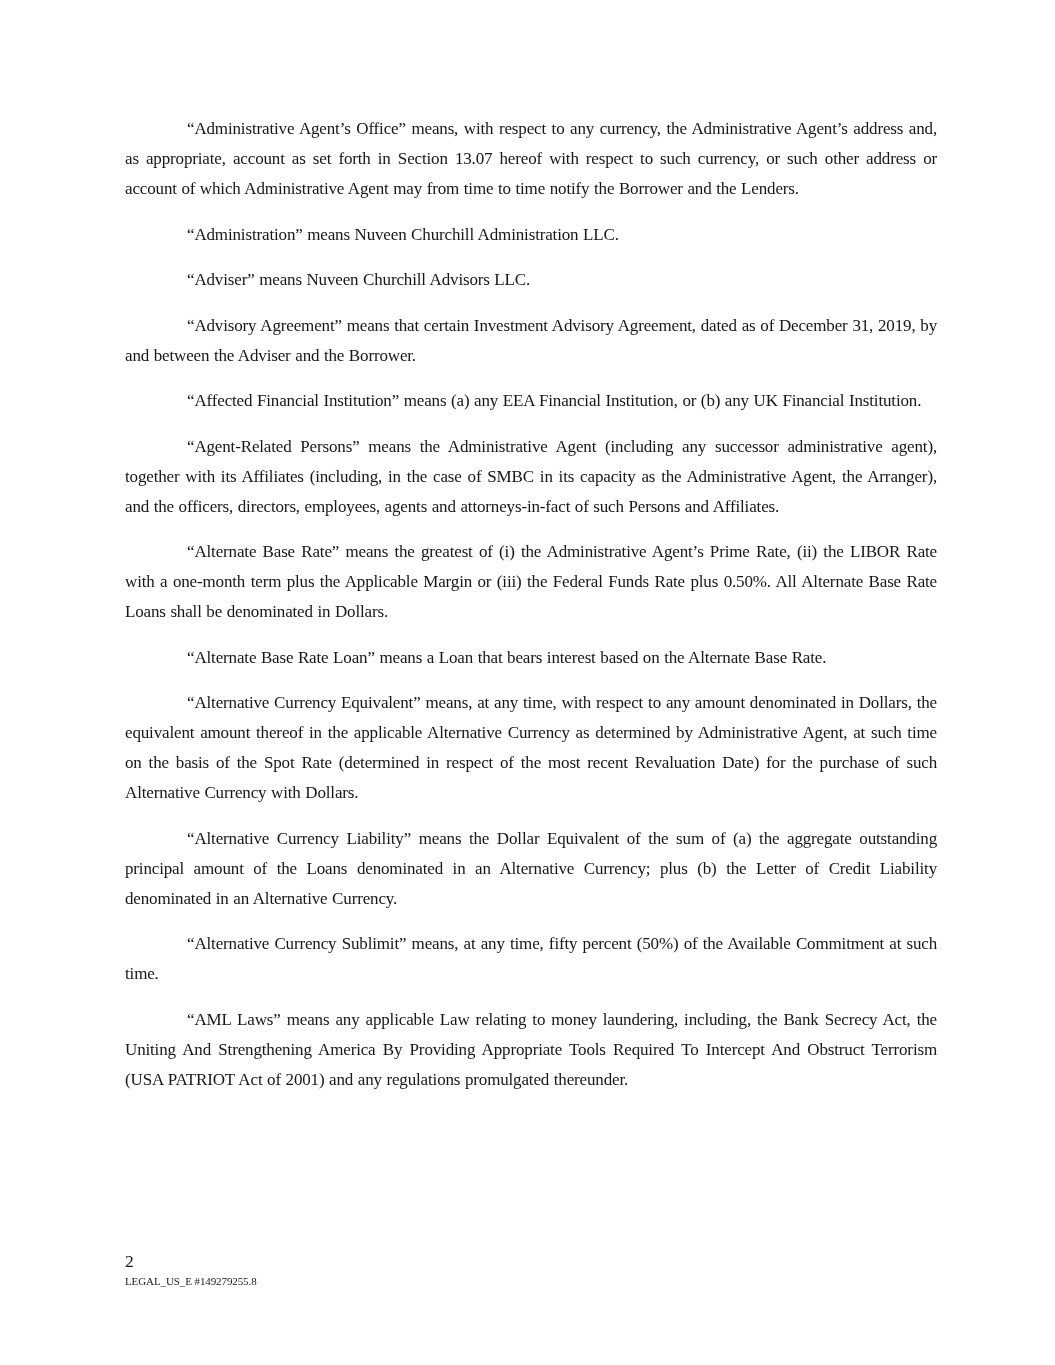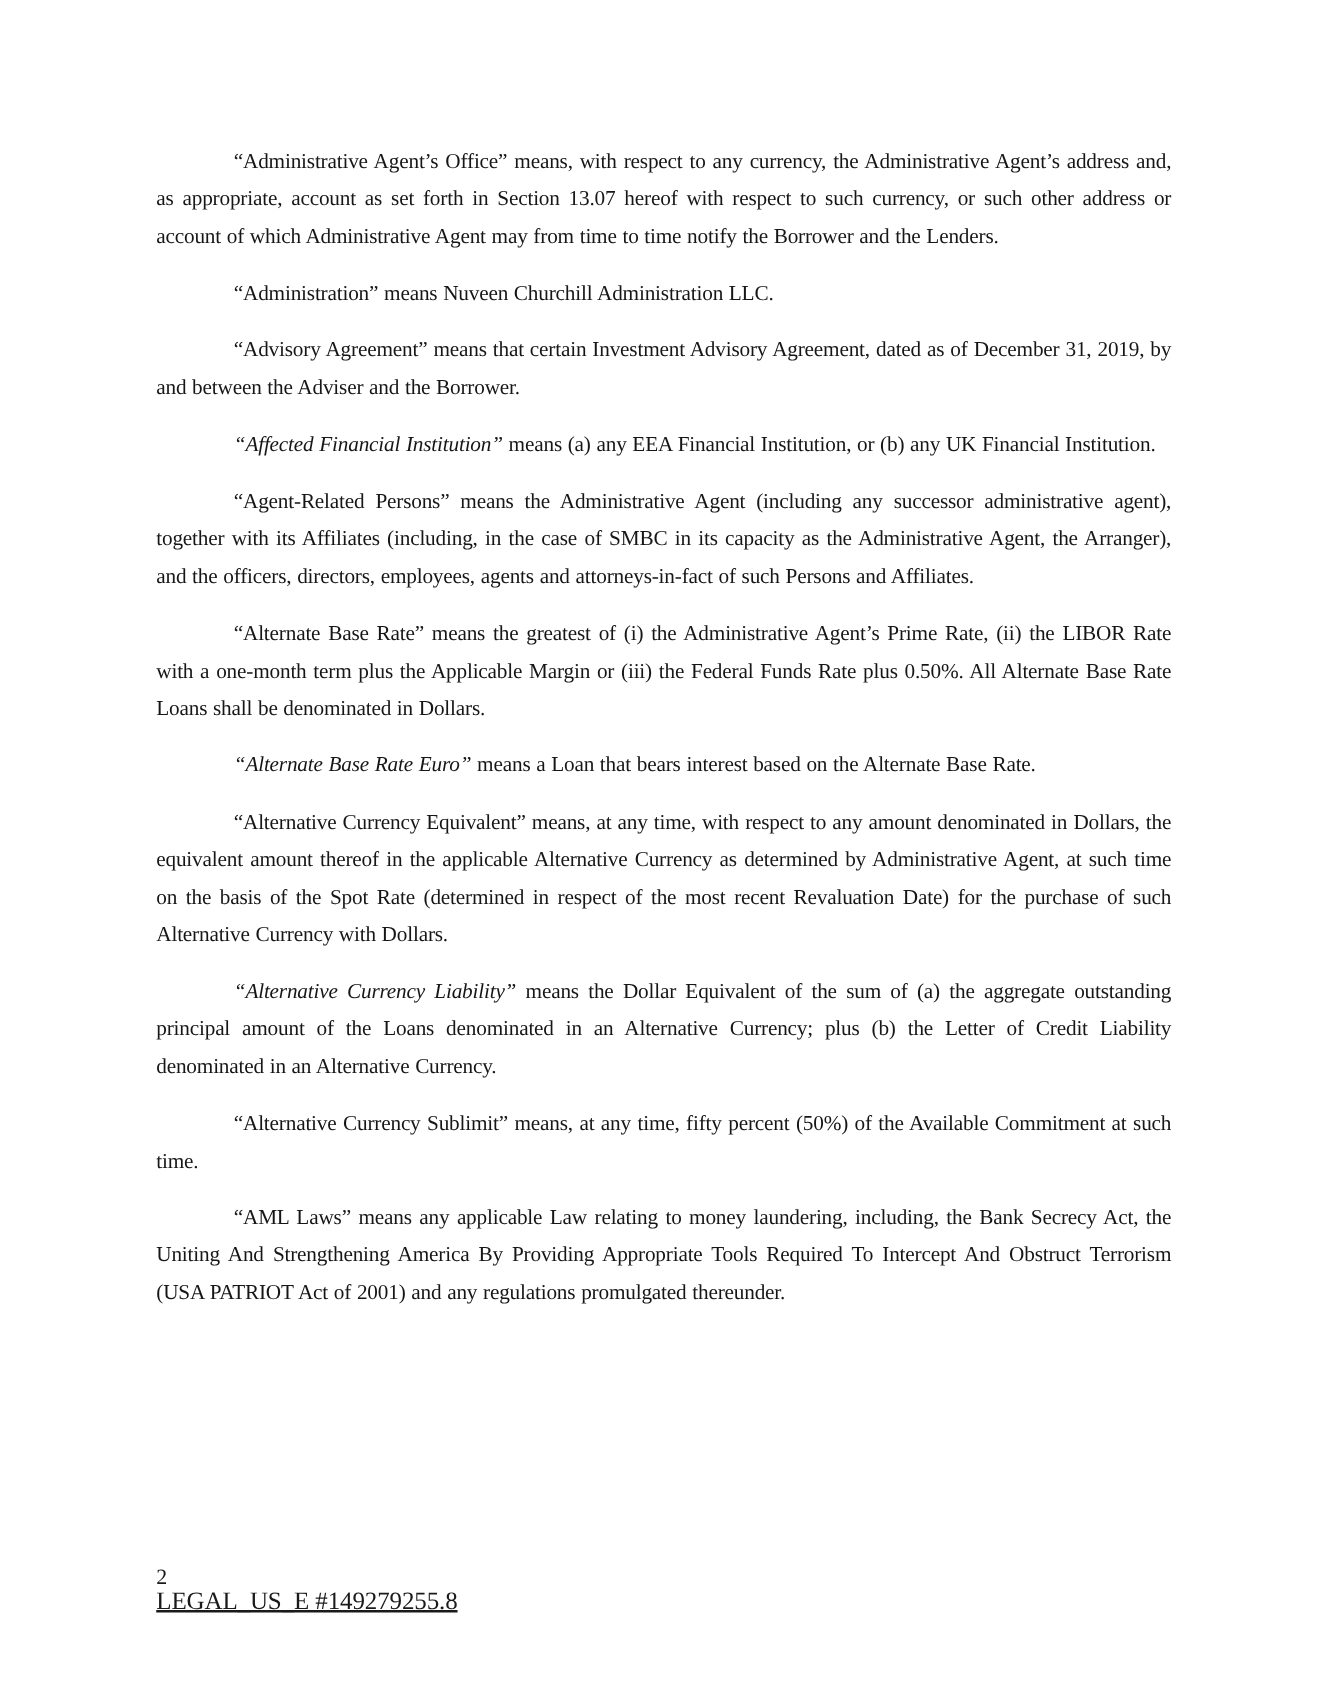--- a/index.html
+++ b/index.html
@@ -32,53 +32,52 @@
     line-height: 30px;
     letter-spacing: -0.15px;
     text-align: justify;
     text-indent: 62px;
     word-spacing: 0.5px;
   }
   .term {
     font-style: normal;
   }
   .term.italic {
-    font-style: italic;
   }
   .footer {
     position: absolute;
     left: 125px;
     top: 1250px;
     width: 812px;
   }
   .page-number {
     font-size: 17.5px;
     line-height: 22px;
     color: #1a1a1a;
   }
   .footer-ref {
-    font-size: 20px;
+    font-size: 11px;
     line-height: 18px;
     letter-spacing: -0.1px;
     color: #1a1a1a;
-    text-decoration: underline;
   }
 </style>
 </head>
 <body>
 
 <div class="page">
   <div class="content">
       <p class="para"><span class="term">“Administrative Agent’s Office”</span><span> means, with respect to any currency, the Administrative Agent’s address and, as appropriate, account as set forth in Section 13.07 hereof with respect to such currency, or such other address or account of which Administrative Agent may from time to time notify the Borrower and the Lenders.</span></p>
       <p class="para"><span class="term">“Administration”</span><span> means Nuveen Churchill Administration LLC.</span></p>
+      <p class="para"><span class="term">“Adviser”</span><span> means Nuveen Churchill Advisors LLC.</span></p>
       <p class="para"><span class="term">“Advisory Agreement”</span><span> means that certain Investment Advisory Agreement, dated as of December 31, 2019, by and between the Adviser and the Borrower.</span></p>
       <p class="para"><span class="term italic">“Affected Financial Institution”</span><span> means (a) any EEA Financial Institution, or (b) any UK Financial Institution.</span></p>
       <p class="para"><span class="term">“Agent-Related Persons”</span><span> means the Administrative Agent (including any successor administrative agent), together with its Affiliates (including, in the case of SMBC in its capacity as the Administrative Agent, the Arranger), and the officers, directors, employees, agents and attorneys-in-fact of such Persons and Affiliates.</span></p>
       <p class="para"><span class="term">“Alternate Base Rate”</span><span> means the greatest of (i) the Administrative Agent’s Prime Rate, (ii) the LIBOR Rate with a one-month term plus the Applicable Margin or (iii) the Federal Funds Rate plus 0.50%.  All Alternate Base Rate Loans shall be denominated in Dollars.</span></p>
-      <p class="para"><span class="term italic">“Alternate Base Rate Euro”</span><span> means a Loan that bears interest based on the Alternate Base Rate.</span></p>
+      <p class="para"><span class="term italic">“Alternate Base Rate Loan”</span><span> means a Loan that bears interest based on the Alternate Base Rate.</span></p>
       <p class="para"><span class="term">“Alternative Currency Equivalent”</span><span> means, at any time, with respect to any amount denominated in Dollars, the equivalent amount thereof in the applicable Alternative Currency as determined by Administrative Agent, at such time on the basis of the Spot Rate (determined in respect of the most recent Revaluation Date) for the purchase of such Alternative Currency with Dollars.</span></p>
       <p class="para"><span class="term italic">“Alternative Currency Liability”</span><span> means the Dollar Equivalent of the sum of (a) the aggregate outstanding principal amount of the Loans denominated in an Alternative Currency; plus (b) the Letter of Credit Liability denominated in an Alternative Currency.</span></p>
       <p class="para"><span class="term">“Alternative Currency Sublimit”</span><span> means, at any time, fifty percent (50%) of the Available Commitment at such time.</span></p>
       <p class="para"><span class="term">“AML Laws”</span><span> means any applicable Law relating to money laundering, including, the Bank Secrecy Act, the Uniting And Strengthening America By Providing Appropriate Tools Required To Intercept And Obstruct Terrorism (USA PATRIOT Act of 2001) and any regulations promulgated thereunder.</span></p>
     </div>
   <div class="footer">
     <div class="page-number">2</div>
     <div class="footer-ref">LEGAL_US_E #149279255.8</div>
   </div>
 </div>

